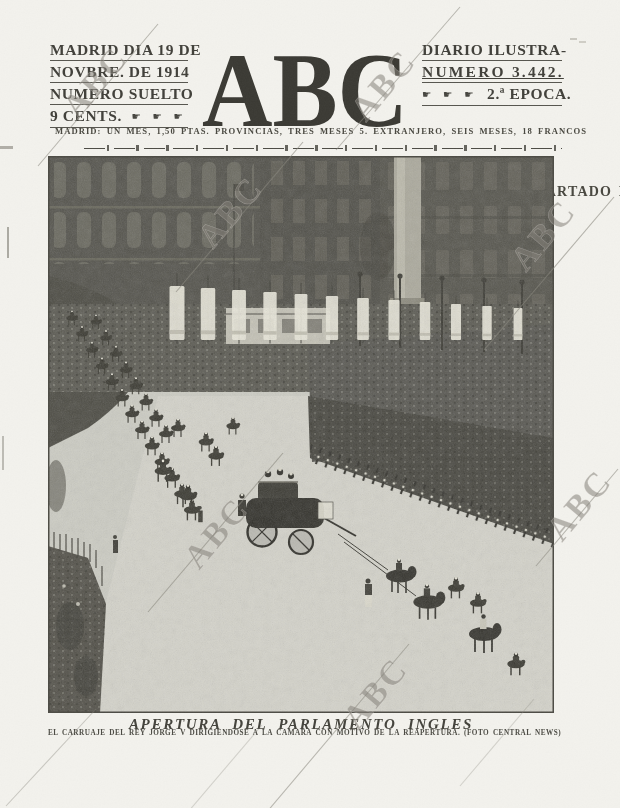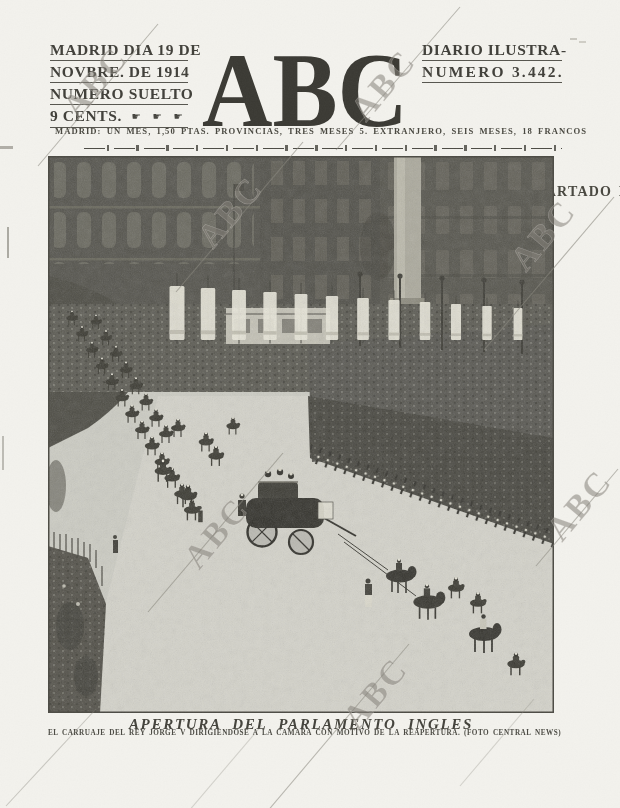--- a/index.html
+++ b/index.html
@@ -6,21 +6,21 @@
   #page{position:relative;width:620px;height:808px;background:#f3f2ed;overflow:hidden;
         font-family:"Liberation Serif","DejaVu Serif",serif;color:#3f3e38;}
 
   
   .date-block{position:absolute;top:42px;}
   #block-left{left:50px;width:138px;}
   #block-right{left:422px;width:140px;}
   .date-line{font-size:15.5px;font-weight:bold;letter-spacing:.6px;line-height:16px;
              padding-bottom:2px;border-bottom:1.3px solid #56554e;margin-bottom:3px;
              white-space:nowrap;color:#403f39;}
-  .date-line.spread{letter-spacing:2.2px;}
+  .date-line.spread{letter-spacing:2.2px;text-decoration:underline;}
   .manicules{font-family:"DejaVu Sans",sans-serif;font-size:10.5px;letter-spacing:4px;
              color:#46453f;position:relative;top:-1px;}
   .after-text{margin-left:5px;}
 
   
   #masthead{position:absolute;left:200px;top:30px;width:220px;height:112px;}
 
   
   .subline{position:absolute;left:55px;width:505px;text-align:center;font-weight:bold;
            color:#48473f;white-space:nowrap;}
@@ -72,20 +72,24 @@
 
   <div id="masthead">
     <svg width="220" height="112" viewBox="0 0 220 112">
       <text x="2" y="96" font-family="Liberation Serif, DejaVu Serif, serif" font-weight="bold" font-size="106" fill="#3a3933" textLength="206" lengthAdjust="spacingAndGlyphs">ABC</text>
     </svg>
   </div>
 
   <div id="block-right" class="date-block">
     <div class="date-line">DIARIO ILUSTRA-</div>
     <div class="date-line spread">NUMERO 3.442.</div>
+    <div class="date-line">
+      <span class="manicules">☛ ☛ ☛</span>
+      <span class="after-text">2.ª EPOCA.</span>
+    </div>
   </div>
 
   <div id="sub1" class="subline">MADRID: UN MES, 1,50 PTAS. PROVINCIAS, TRES MESES 5. EXTRANJERO, SEIS MESES, 18 FRANCOS</div>
   <div id="sub2" class="subline">REDACCION Y ADMINISTRACION: SERRANO, 55. MADRID. APARTADO NUM. 43</div>
 
   <div id="ornament"></div>
 
   <svg id="photo" viewBox="0 0 506 557">
     <defs>
       <pattern id="winL" width="25" height="50" patternUnits="userSpaceOnUse">

